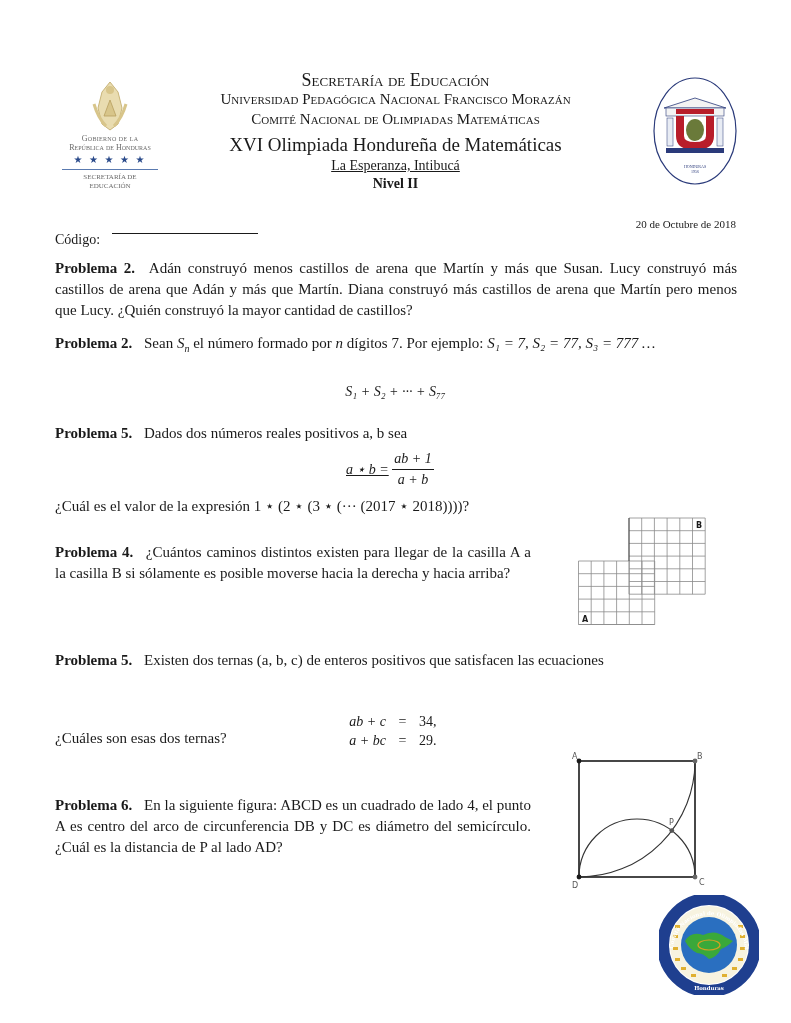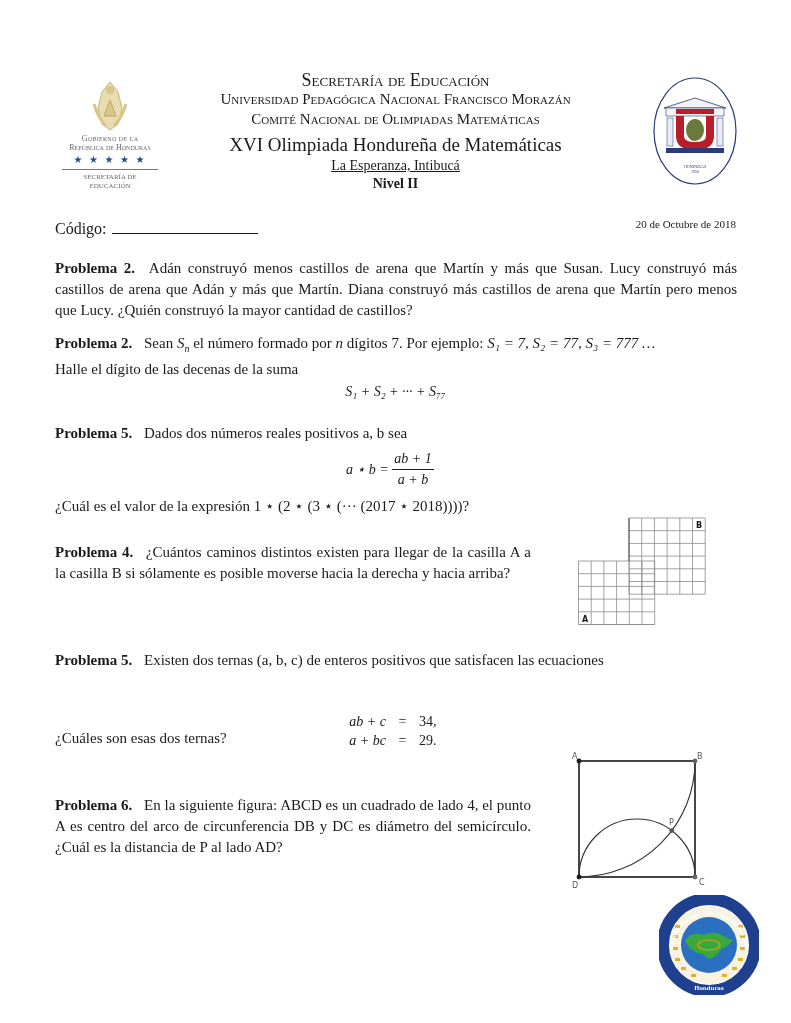--- a/index.html
+++ b/index.html
@@ -61,44 +61,43 @@
     <rect x="15" y="42" width="6" height="28" fill="#e8ecf4" stroke="#2a3a7a" stroke-width="0.5"></rect>
     <rect x="65" y="42" width="6" height="28" fill="#e8ecf4" stroke="#2a3a7a" stroke-width="0.5"></rect>
     <path d="M24 40 L24 60 Q24 74 43 74 Q62 74 62 60 L62 40 L54 40 L54 60 Q54 66 43 66 Q32 66 32 60 L32 40 Z" fill="#b81d2a"></path>
     <ellipse cx="43" cy="54" rx="9" ry="11" fill="#6a7a3a"></ellipse>
     <rect x="14" y="72" width="58" height="5" fill="#2a3a7a"></rect>
     <text x="43" y="92" font-size="4" text-anchor="middle" fill="#2a3a7a" font-family="Liberation Serif, serif">HONDURAS</text>
     <text x="43" y="97" font-size="4" text-anchor="middle" fill="#2a3a7a" font-family="Liberation Serif, serif">1956</text>
   </svg>
 </div>
 
-<div class="abs serif" style="left:55px;top:220px;font-size:16px;">
+<div class="abs serif" style="left:55px;top:232px;font-size:14px;">
   <span>Código:</span>
 </div>
 <div class="abs" style="left:112px;top:233px;width:146px;height:1px;background:#1a1a1a;"></div>
 <div class="abs serif" style="right:55px;top:218px;font-size:11px;">20 de Octubre de 2018</div>
 
 <div class="para justify" style="left:55px;top:258px;width:682px;">
   <span class="probtitle">Problema 2.</span>
   <span>Adán construyó menos castillos de arena que Martín y más que Susan. Lucy construyó más castillos de arena que Adán y más que Martín. Diana construyó más castillos de arena que Martín pero menos que Lucy. ¿Quién construyó la mayor cantidad de castillos?</span>
 </div>
 
 <div class="para" style="left:55px;top:333px;width:690px;">
   <span class="probtitle">Problema 2.</span>
   <span>Sean </span><span class="it">S<sub>n</sub></span><span> el número formado por </span><span class="it">n</span><span> dígitos 7. Por ejemplo: </span><span class="it">S₁ = 7, S₂ = 77, S₃ = 777 …</span><br>
-  <span>Halle el dígito de las decenas de la suma</span>
 </div>
 <div class="eq it" style="left:0;width:791px;text-align:center;top:384px;">S₁ + S₂ + ··· + S₇₇</div>
 
 <div class="para" style="left:55px;top:423px;width:690px;">
   <span class="probtitle">Problema 5.</span>
   <span>Dados dos números reales positivos a, b sea</span>
 </div>
 <div class="eq" style="left:346px;top:449px;">
-  <span class="it" style="vertical-align:middle;">a ⋆ b =</span>
+  <span class="it" style="vertical-align:middle;text-decoration:underline;">a ⋆ b =</span>
   <span class="frac">
     <span class="num it">ab + 1</span>
     <span class="den it">a + b</span>
   </span>
 </div>
 <div class="para" style="left:55px;top:496px;width:560px;">¿Cuál es el valor de la expresión 1 ⋆ (2 ⋆ (3 ⋆ (··· (2017 ⋆ 2018))))?</div>
 
 <div class="para justify" style="left:55px;top:542px;width:476px;">
   <span class="probtitle">Problema 4.</span>
   <span>¿Cuántos caminos distintos existen para llegar de la casilla A a la casilla B si sólamente es posible moverse hacia la derecha y hacia arriba?</span>

